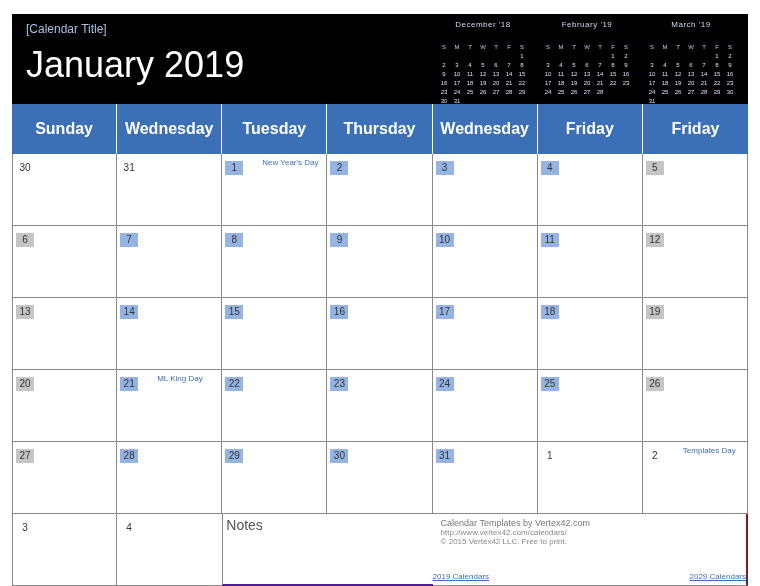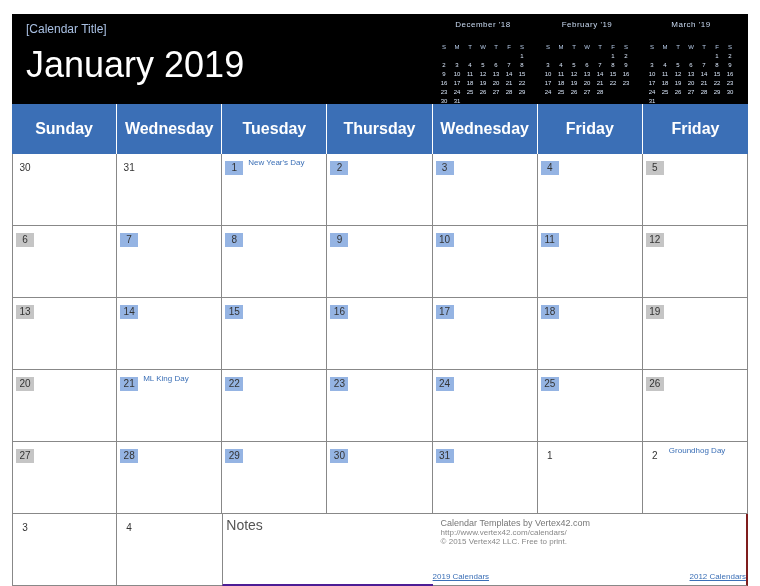--- a/index.html
+++ b/index.html
@@ -17,21 +17,21 @@
 .daybar{display:grid;grid-template-columns:repeat(7,1fr);background:#3b6fb6}
 .daybar div{color:#fff;font-size:16px;text-align:center;padding:16px 0;font-weight:bold;border-right:1px solid #fff}
 .daybar div:last-child{border-right:none}
 .grid{display:grid;grid-template-columns:repeat(7,1fr);grid-auto-rows:72px}
 .cell{border-right:1px solid #888;border-bottom:1px solid #888;padding:3px;position:relative;background:#fff}
 .cell:nth-child(7n+1){border-left:1px solid #888}
 .dnum{display:inline-block;width:18px;height:14px;font-size:10px;text-align:center;line-height:14px;color:#333}
 .blue{background:#95b4e3}
 .gray{background:#c5c5c5}
 .plain{background:transparent}
-.evt{font-size:8px;color:#3b6fb6;position:absolute;left:26px;top:4px}
+.evt{font-size:8px;color:#3b6fb6;position:absolute;left:40px;top:4px}
 .last-row{display:grid;grid-template-columns:repeat(7,1fr);height:72px}
 .last-row .cell{border-right:1px solid #888;border-bottom:1px solid #888}
 .notes{grid-column:3/5;border-right:1px solid #888;border-bottom:2px solid #4c1d95;border-left:1px solid #888;padding:3px;font-size:14px;color:#555}
 .info{grid-column:5/8;border-right:2px solid #7f1d1d;border-bottom:1px solid #888;padding:4px 8px;font-size:8px;color:#888;position:relative}
 .info .t1{font-size:9px;color:#777}
 .links{position:absolute;bottom:4px;left:0;right:0;display:flex;justify-content:space-between}
 .links span{color:#3b6fb6;font-size:8px;text-decoration:underline}
 </style>
 </head>
 <body>
@@ -235,29 +235,29 @@
       <div class="cell"><span class="dnum blue">23</span></div>
       <div class="cell"><span class="dnum blue">24</span></div>
       <div class="cell"><span class="dnum blue">25</span></div>
       <div class="cell"><span class="dnum gray">26</span></div>
       <div class="cell"><span class="dnum gray">27</span></div>
       <div class="cell"><span class="dnum blue">28</span></div>
       <div class="cell"><span class="dnum blue">29</span></div>
       <div class="cell"><span class="dnum blue">30</span></div>
       <div class="cell"><span class="dnum blue">31</span></div>
       <div class="cell"><span class="dnum plain">1</span></div>
-      <div class="cell"><span class="dnum plain">2</span><span class="evt">Groundhog Day</span></div>
+      <div class="cell"><span class="dnum plain">2</span><span class="evt">Templates Day</span></div>
     </div>
 <div class="last-row">
   <div class="cell"><span class="dnum plain">3</span></div>
   <div class="cell" style="border-right:none"><span class="dnum plain">4</span></div>
   <div class="notes" style="border-right:none"><span>Notes</span></div>
   <div class="info">
     <div class="t1">Calendar Templates by Vertex42.com</div>
     <div>http://www.vertex42.com/calendars/</div>
     <div>© 2015 Vertex42 LLC. Free to print.</div>
     <div class="links">
       <span>2019 Calendars</span>
-      <span>2012 Calendars</span>
+      <span>2029 Calendars</span>
     </div>
   </div>
 </div>
 </div>
 
 </body></html>

